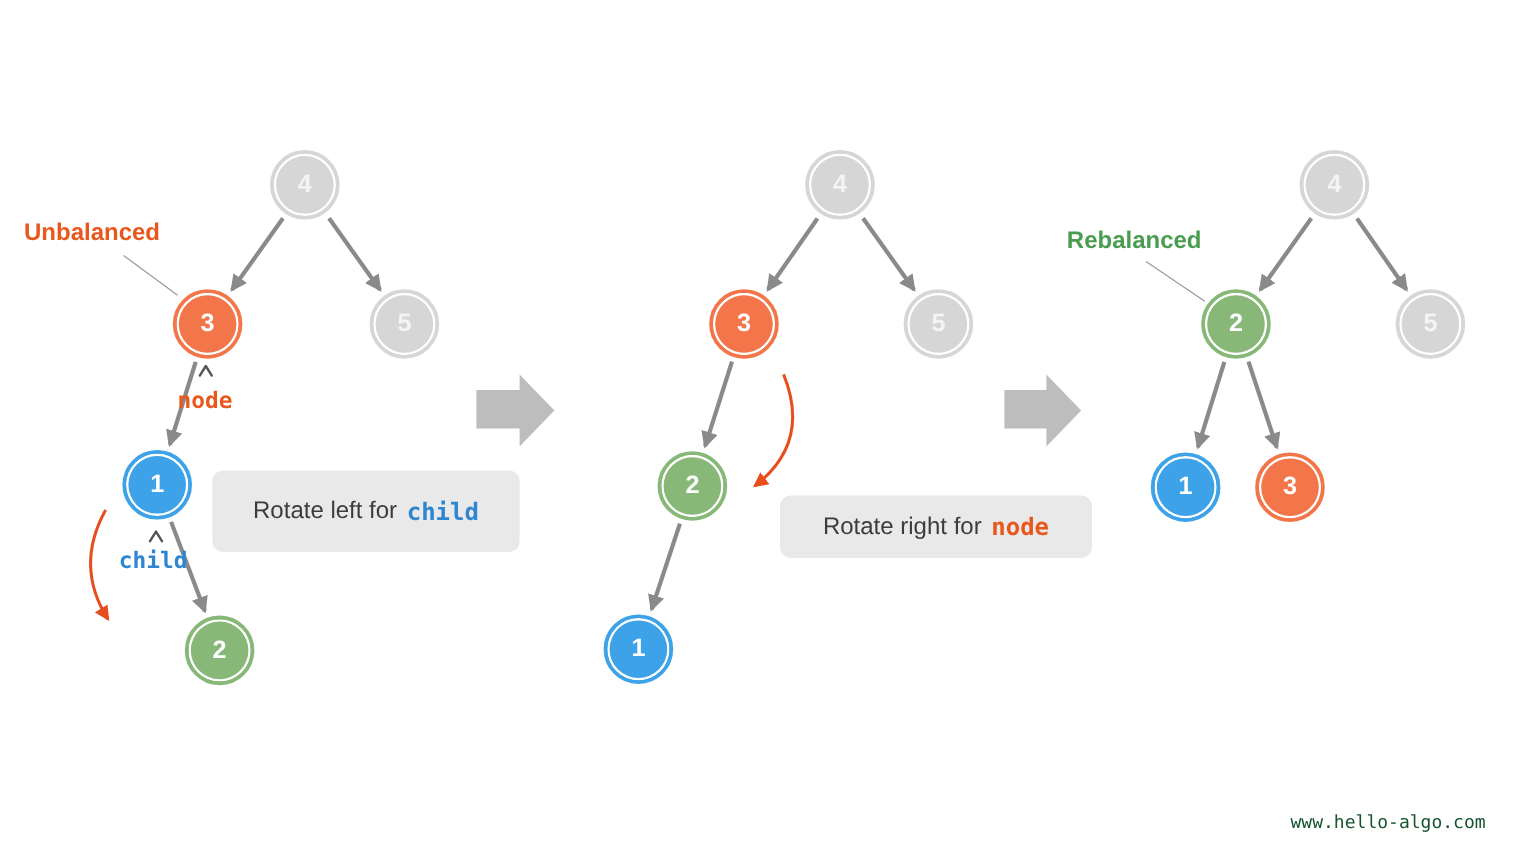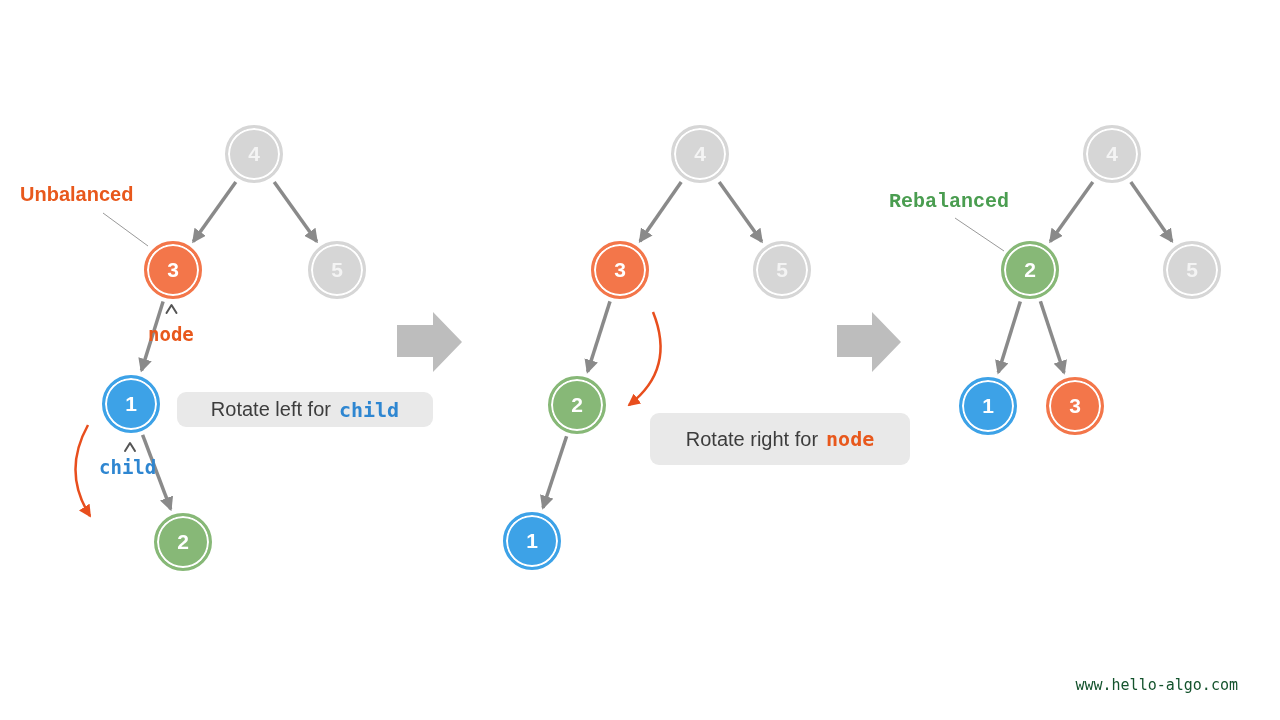--- a/index.html
+++ b/index.html
@@ -105,25 +105,25 @@
   <div class="node green" style="left:548px;top:376px;">2</div>
   <div class="node blue" style="left:503px;top:512px;">1</div>
 
   <div class="node gray" style="left:1083px;top:125px;">4</div>
   <div class="node green" style="left:1001px;top:241px;">2</div>
   <div class="node gray" style="left:1163px;top:241px;">5</div>
   <div class="node blue" style="left:959px;top:377px;">1</div>
   <div class="node orange" style="left:1046px;top:377px;">3</div>
 
   <div class="annot unbalanced" style="left:20px;top:183px;">Unbalanced</div>
-  <div class="annot rebalanced" style="left:889px;top:190px;font-family:Liberation Mono, monospace;">Rebalanced</div>
+  <div class="annot rebalanced" style="left:889px;top:190px;">Rebalanced</div>
   <div class="mono-ref node-ref" style="left:148px;top:323px;">node</div>
   <div class="mono-ref child-ref" style="left:99px;top:456px;">child</div>
 
-  <div class="caption" style="left:177px;top:392px;width:256px;height:35px;">
+  <div class="caption" style="left:177px;top:392px;width:256px;height:68px;">
     <span>Rotate left for</span>
     <span class="kw blue" style="font-size:20px;">child</span>
   </div>
   <div class="caption" style="left:650px;top:393px;width:260px;height:52px;margin-top:20px;">
     <span>Rotate right for</span>
     <span class="kw orange" style="font-size:20px;">node</span>
   </div>
 
   <div class="watermark">www.hello-algo.com</div>
 

